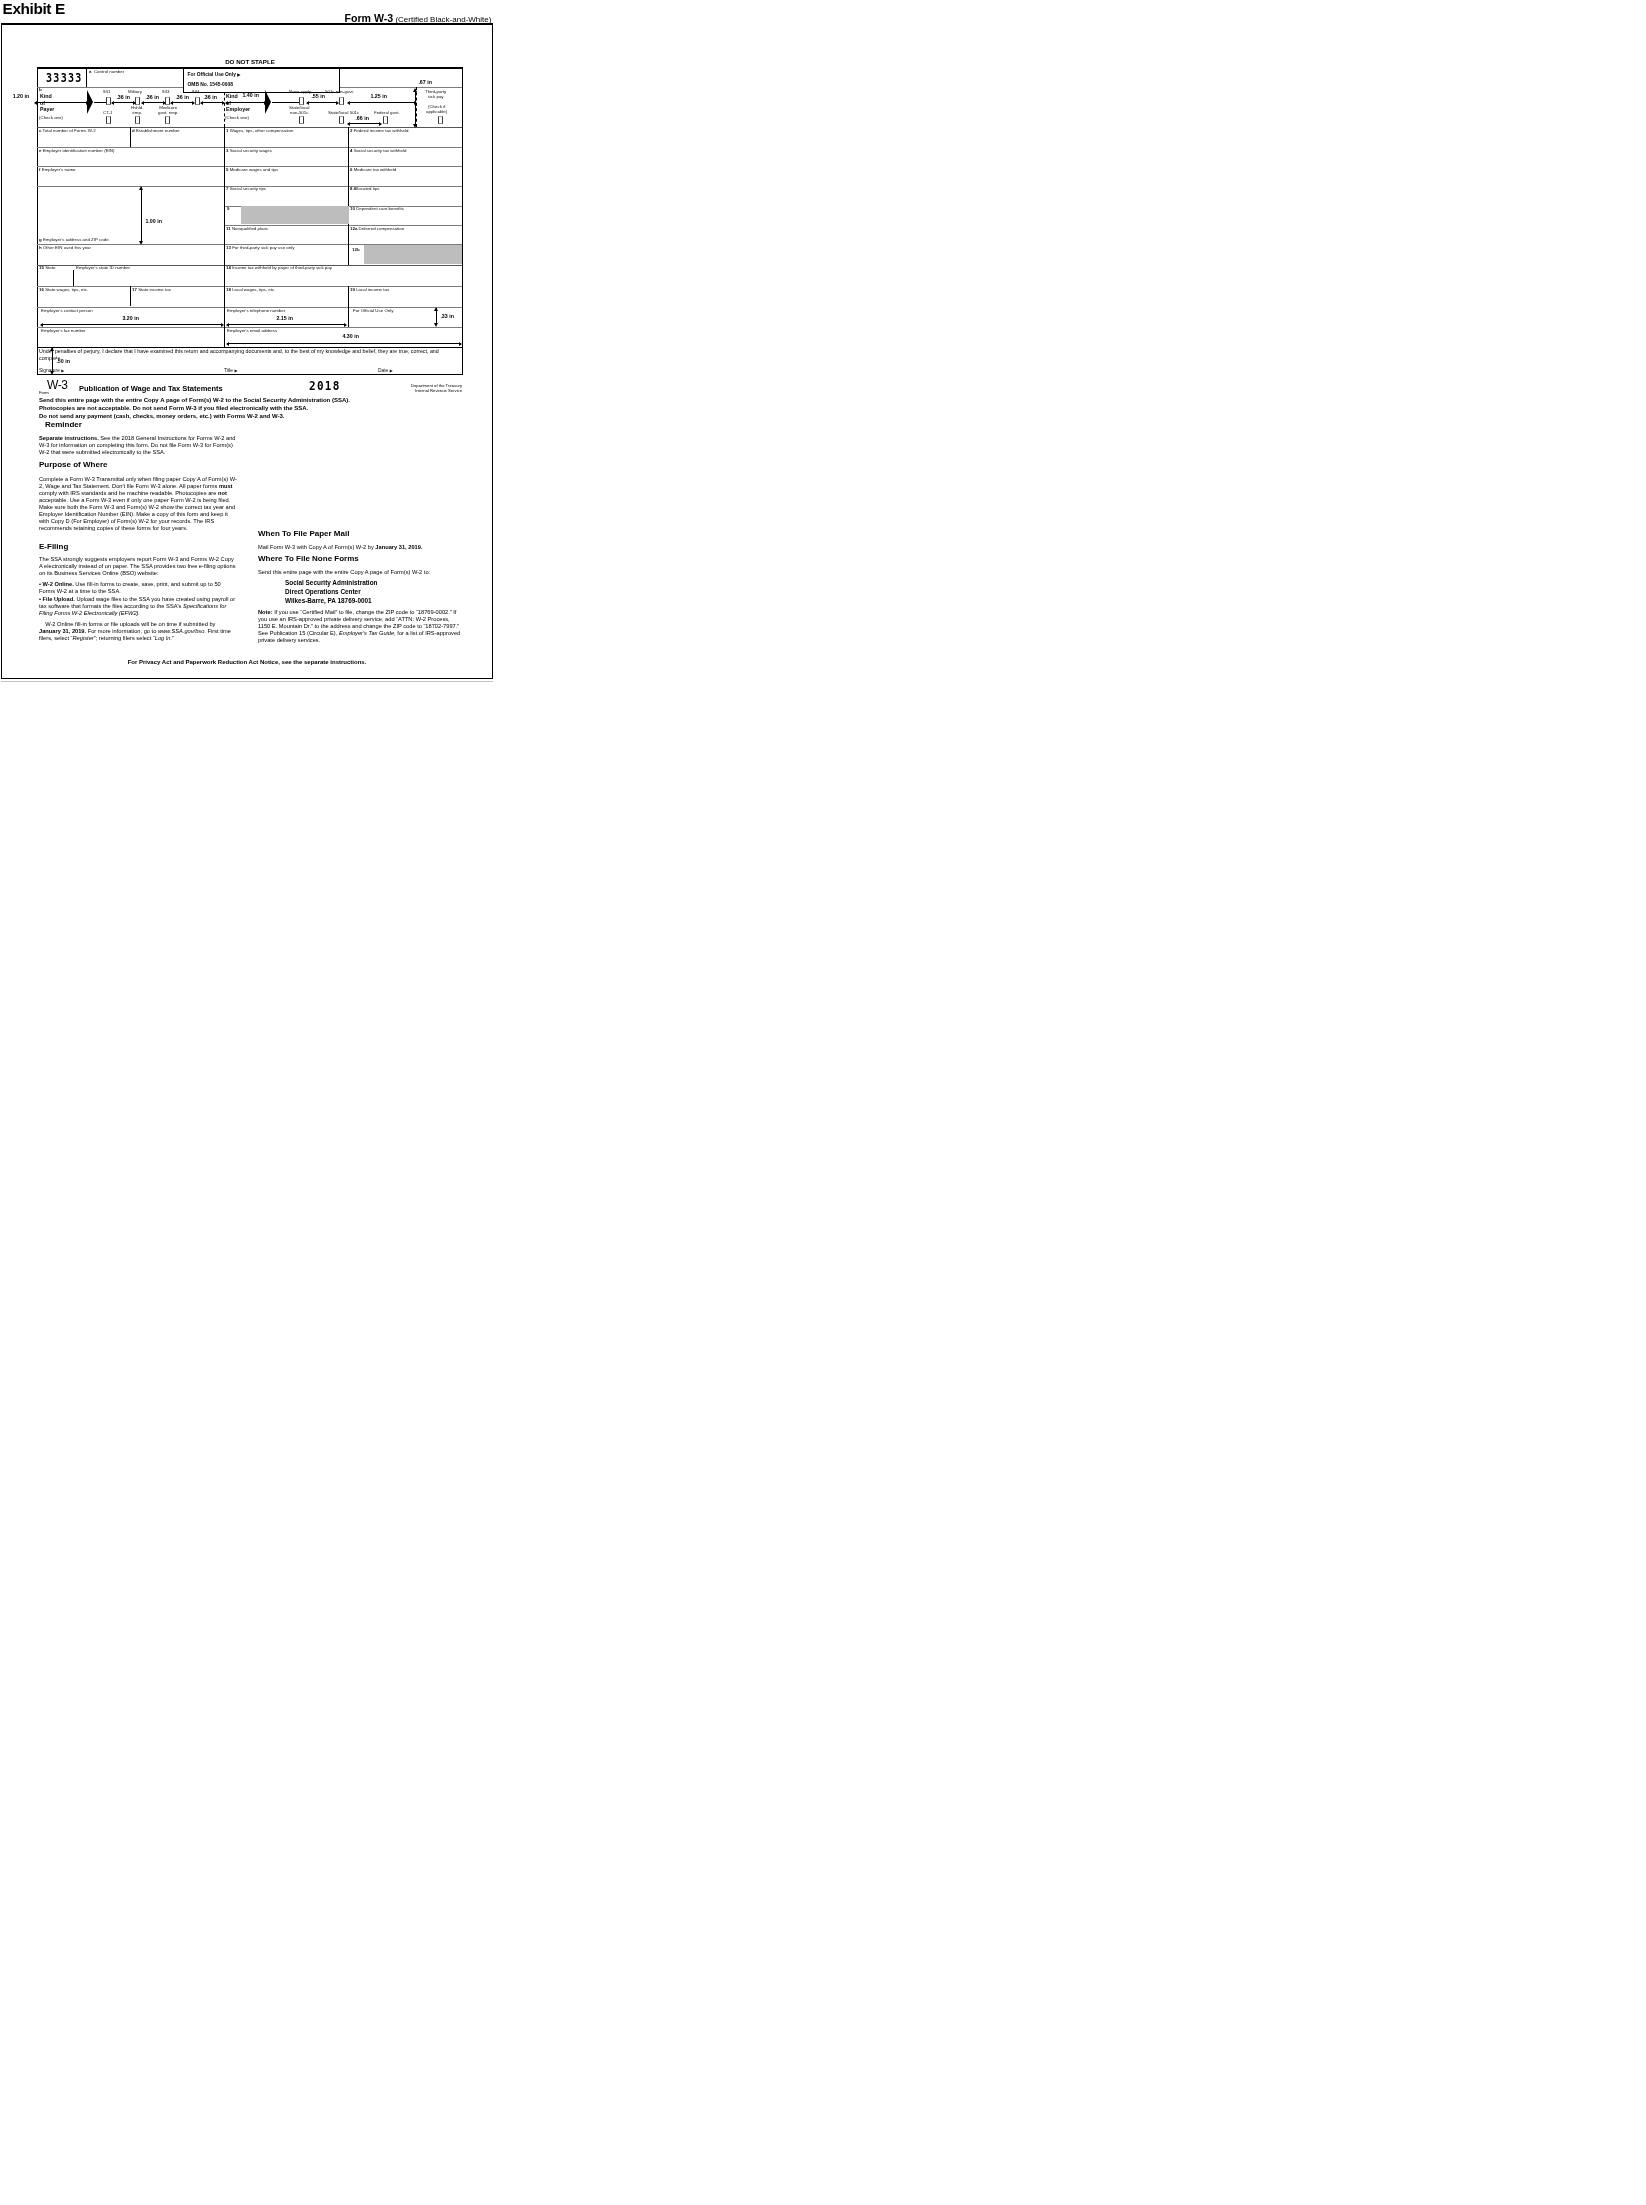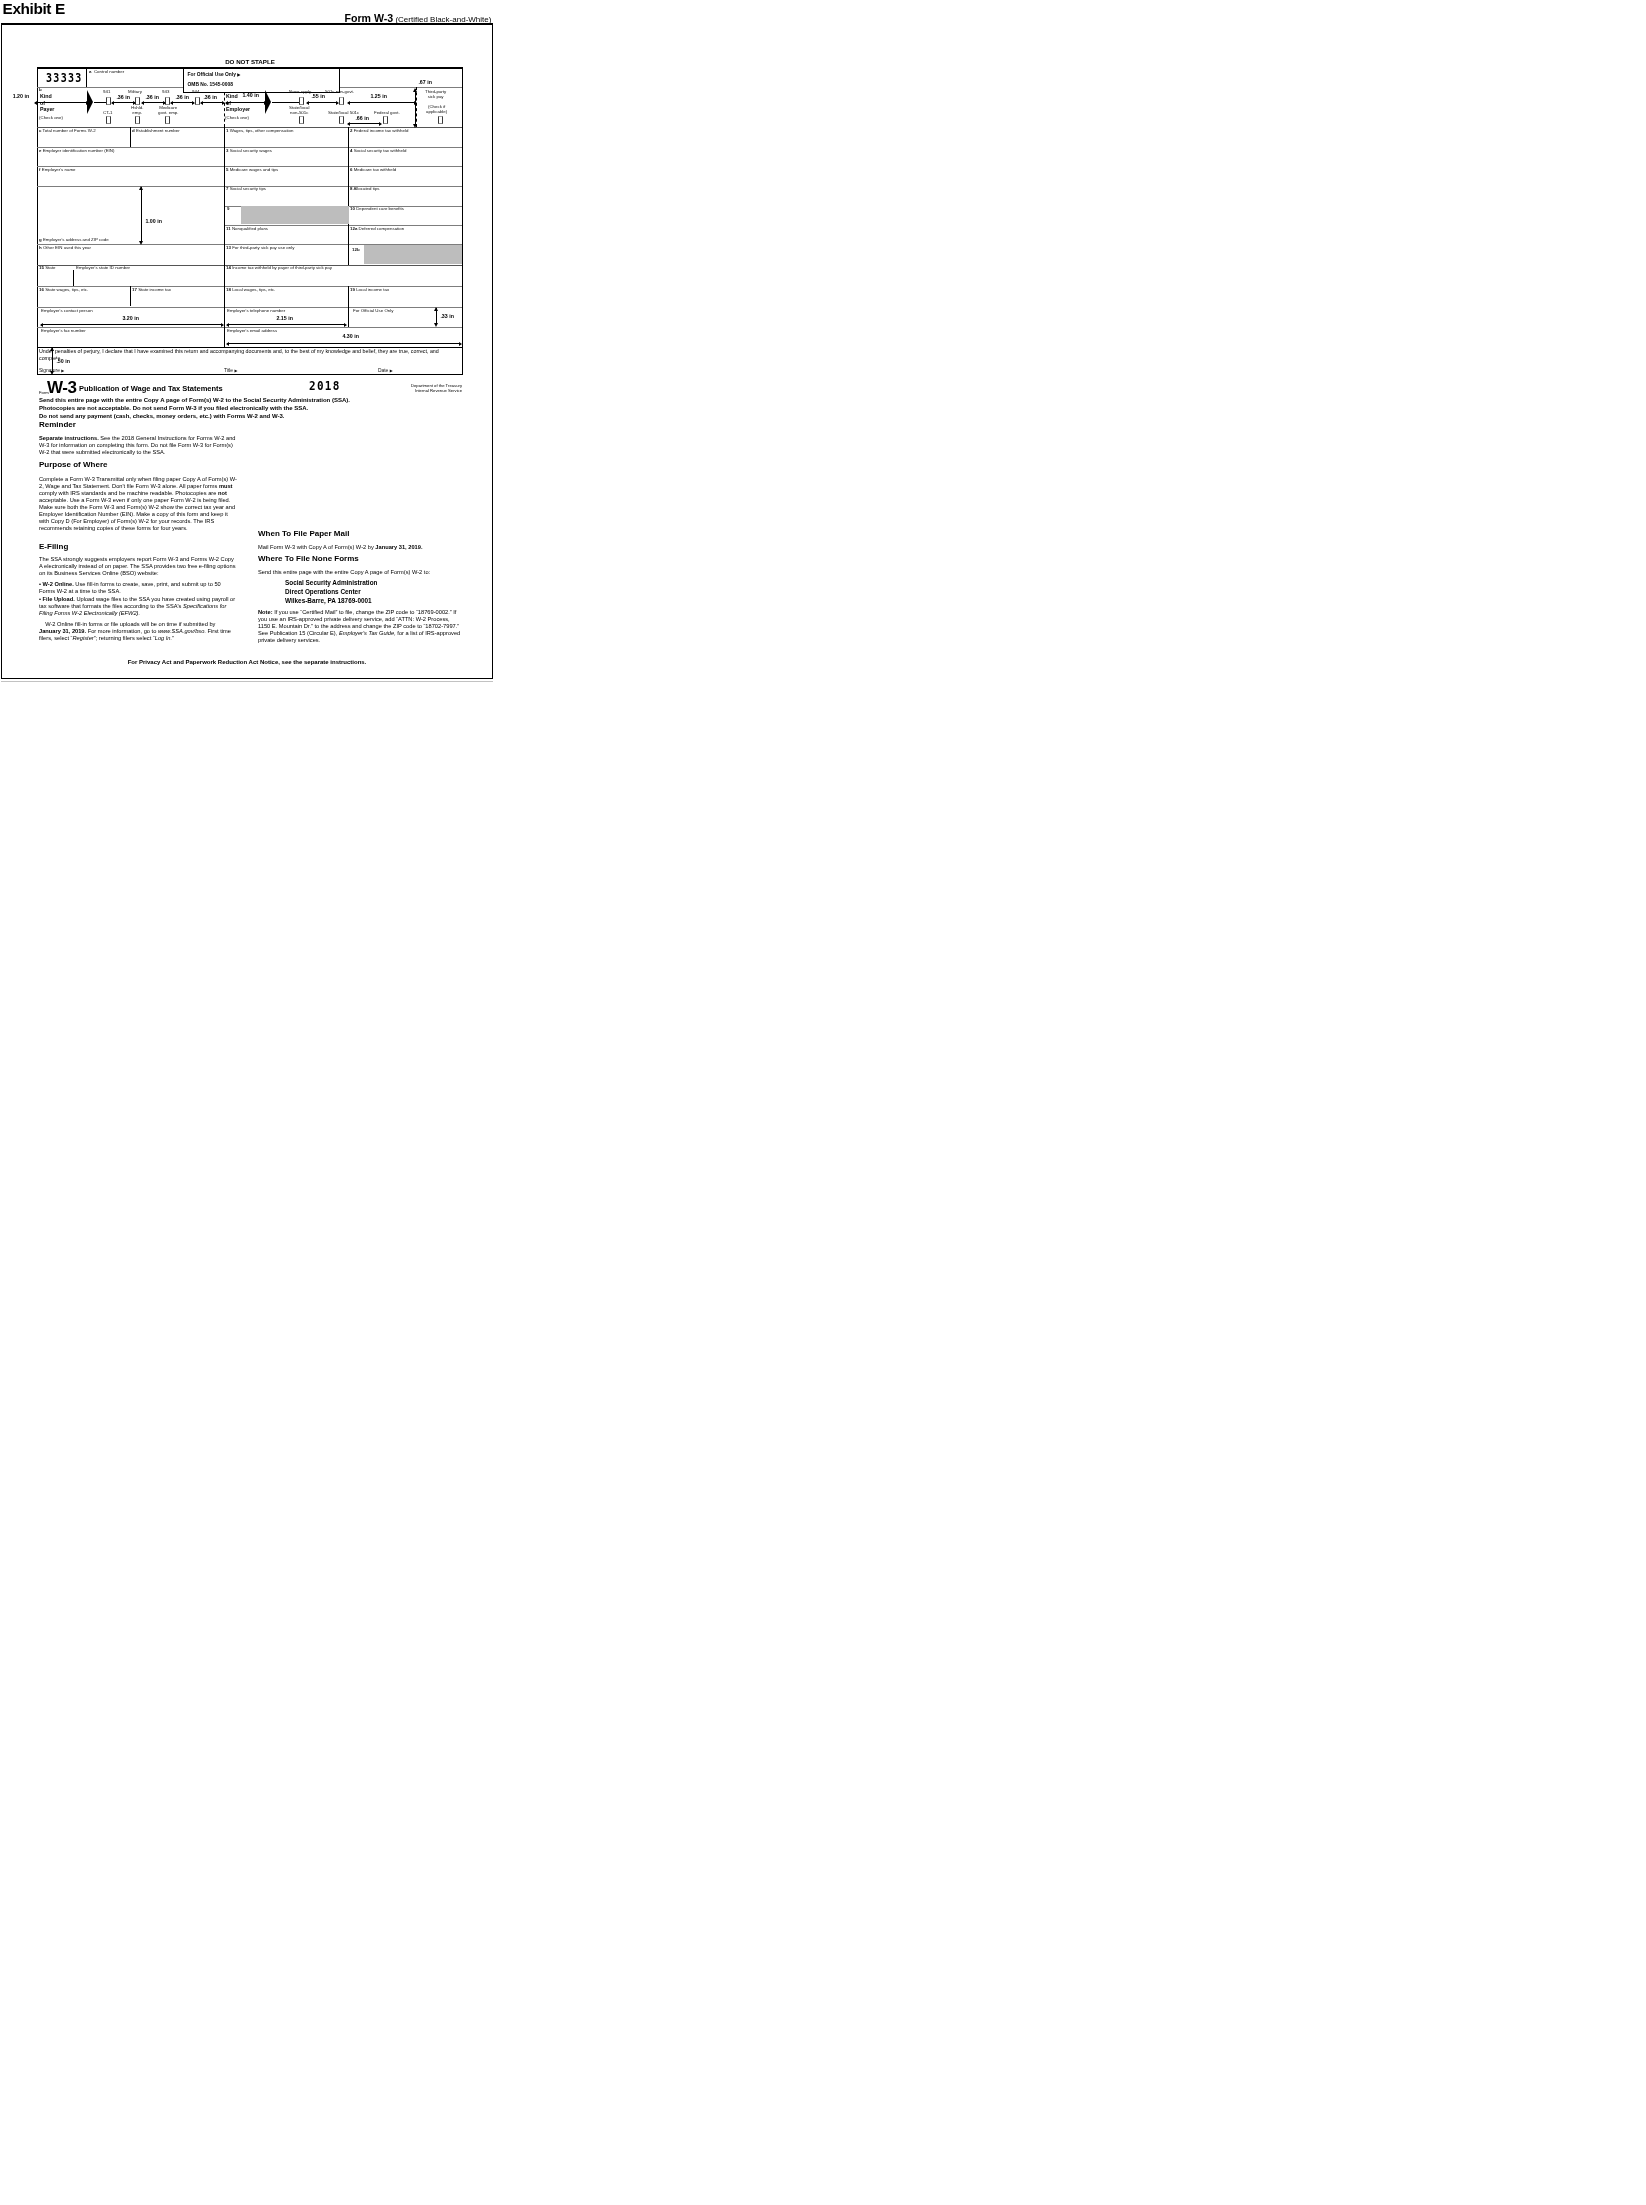--- a/index.html
+++ b/index.html
@@ -237,33 +237,33 @@
   <div class="harrow" style="left:227px;top:343px;width:233px"></div>
 
   <div class="abs" style="left:39px;top:348px;width:422px;font-size:5.3px;line-height:6.6px">Under penalties of perjury, I declare that I have examined this return and accompanying documents and, to the best of my knowledge and belief, they are true, correct, and complete.</div>
   <div class="varrow" style="left:52px;top:348px;height:25px"></div>
   <div class="meas" style="left:56px;top:359px">.50 in</div>
   <div class="lbl" style="left:39px;top:369px;font-size:4.9px"><span>Signature </span><span class="ptr">▶</span></div>
   <div class="lbl" style="left:224px;top:369px;font-size:4.9px"><span>Title </span><span class="ptr">▶</span></div>
   <div class="lbl" style="left:378px;top:369px;font-size:4.9px"><span>Date </span><span class="ptr">▶</span></div>
 
   <div class="abs" style="left:39px;top:390px;font-size:4.2px">Form</div>
-  <div class="abs" style="left:47px;top:378px;font-size:17px;font-weight:bold;letter-spacing:-0.4px">W-3</div>
+  <div class="abs" style="left:47px;top:378px;font-size:12px;font-weight:normal;letter-spacing:-0.4px">W-3</div>
   <div class="abs" style="left:79px;top:384px;font-size:7.5px;font-weight:bold">Publication of Wage and Tax Statements</div>
   <div class="abs seg" style="left:309px;top:378px;font-size:11px">2018</div>
   <div class="abs" style="left:375px;top:383px;width:87px;text-align:right;font-size:4.2px;line-height:5.3px">
     <div>Department of the Treasury</div>
     <div>Internal Revenue Service</div>
   </div>
 
   <div class="abs bold" style="left:39px;top:397px;font-size:6px">Send this entire page with the entire Copy A page of Form(s) W-2 to the Social Security Administration (SSA).</div>
   <div class="abs bold" style="left:39px;top:405px;font-size:6px">Photocopies are not acceptable. Do not send Form W-3 if you filed electronically with the SSA.</div>
   <div class="abs bold" style="left:39px;top:413px;font-size:6px">Do not send any payment (cash, checks, money orders, etc.) with Forms W-2 and W-3.</div>
 
-  <div class="h2" style="left:39px;top:420px">Reminder</div>
+  <div class="h2" style="left:45px;top:420px">Reminder</div>
   <div class="para" style="left:39px;top:435px;width:198px">
     <span class="bold">Separate instructions.</span><span> See the 2018 General Instructions for Forms W-2 and W-3 for information on completing this form. Do not file Form W-3 for Form(s) W-2 that were submitted electronically to the SSA.</span>
   </div>
 
   <div class="h2" style="left:39px;top:460px">Purpose of Where</div>
   <div class="para" style="left:39px;top:476px;width:198px">
     <span>Complete a Form W-3 Transmittal only when filing paper Copy A of Form(s) W-2, Wage and Tax Statement. Don't file Form W-3 alone. All paper forms </span><span class="bold">must</span><span> comply with IRS standards and be machine readable. Photocopies are </span><span class="bold">not</span><span> acceptable. Use a Form W-3 even if only one paper Form W-2 is being filed. Make sure both the Form W-3 and Form(s) W-2 show the correct tax year and Employer Identification Number (EIN). Make a copy of this form and keep it with Copy D (For Employer) of Form(s) W-2 for your records. The IRS recommends retaining copies of these forms for four years.</span>
   </div>
 
   <div class="h2" style="left:39px;top:542px">E-Filing</div>

